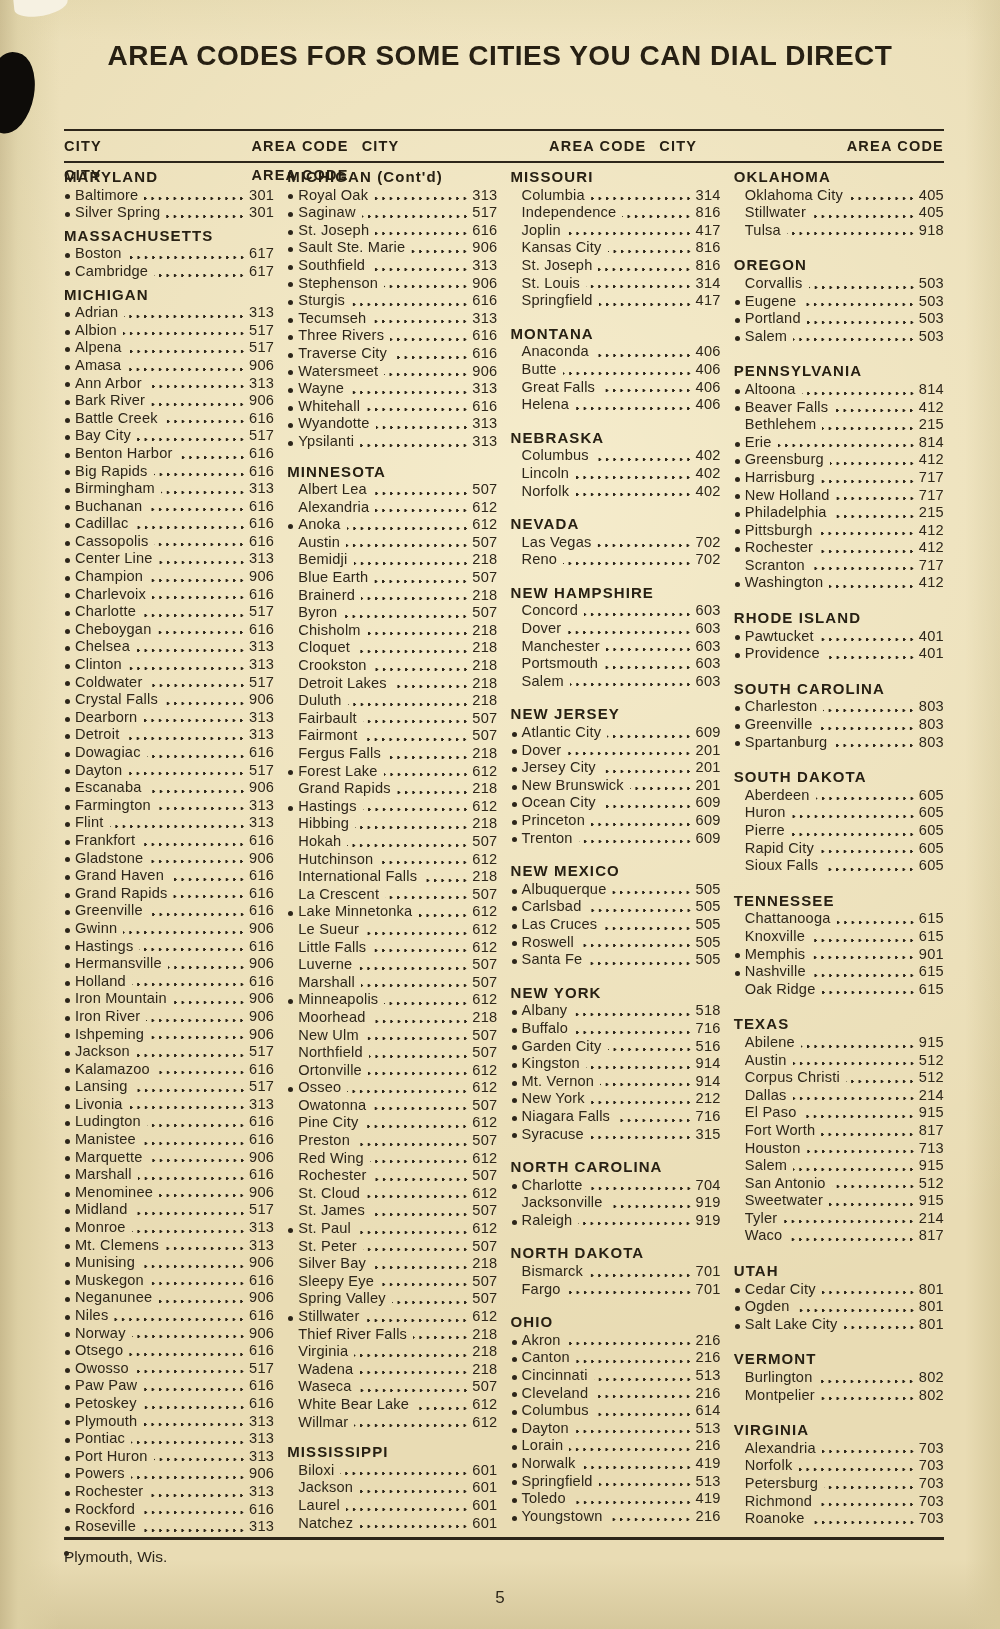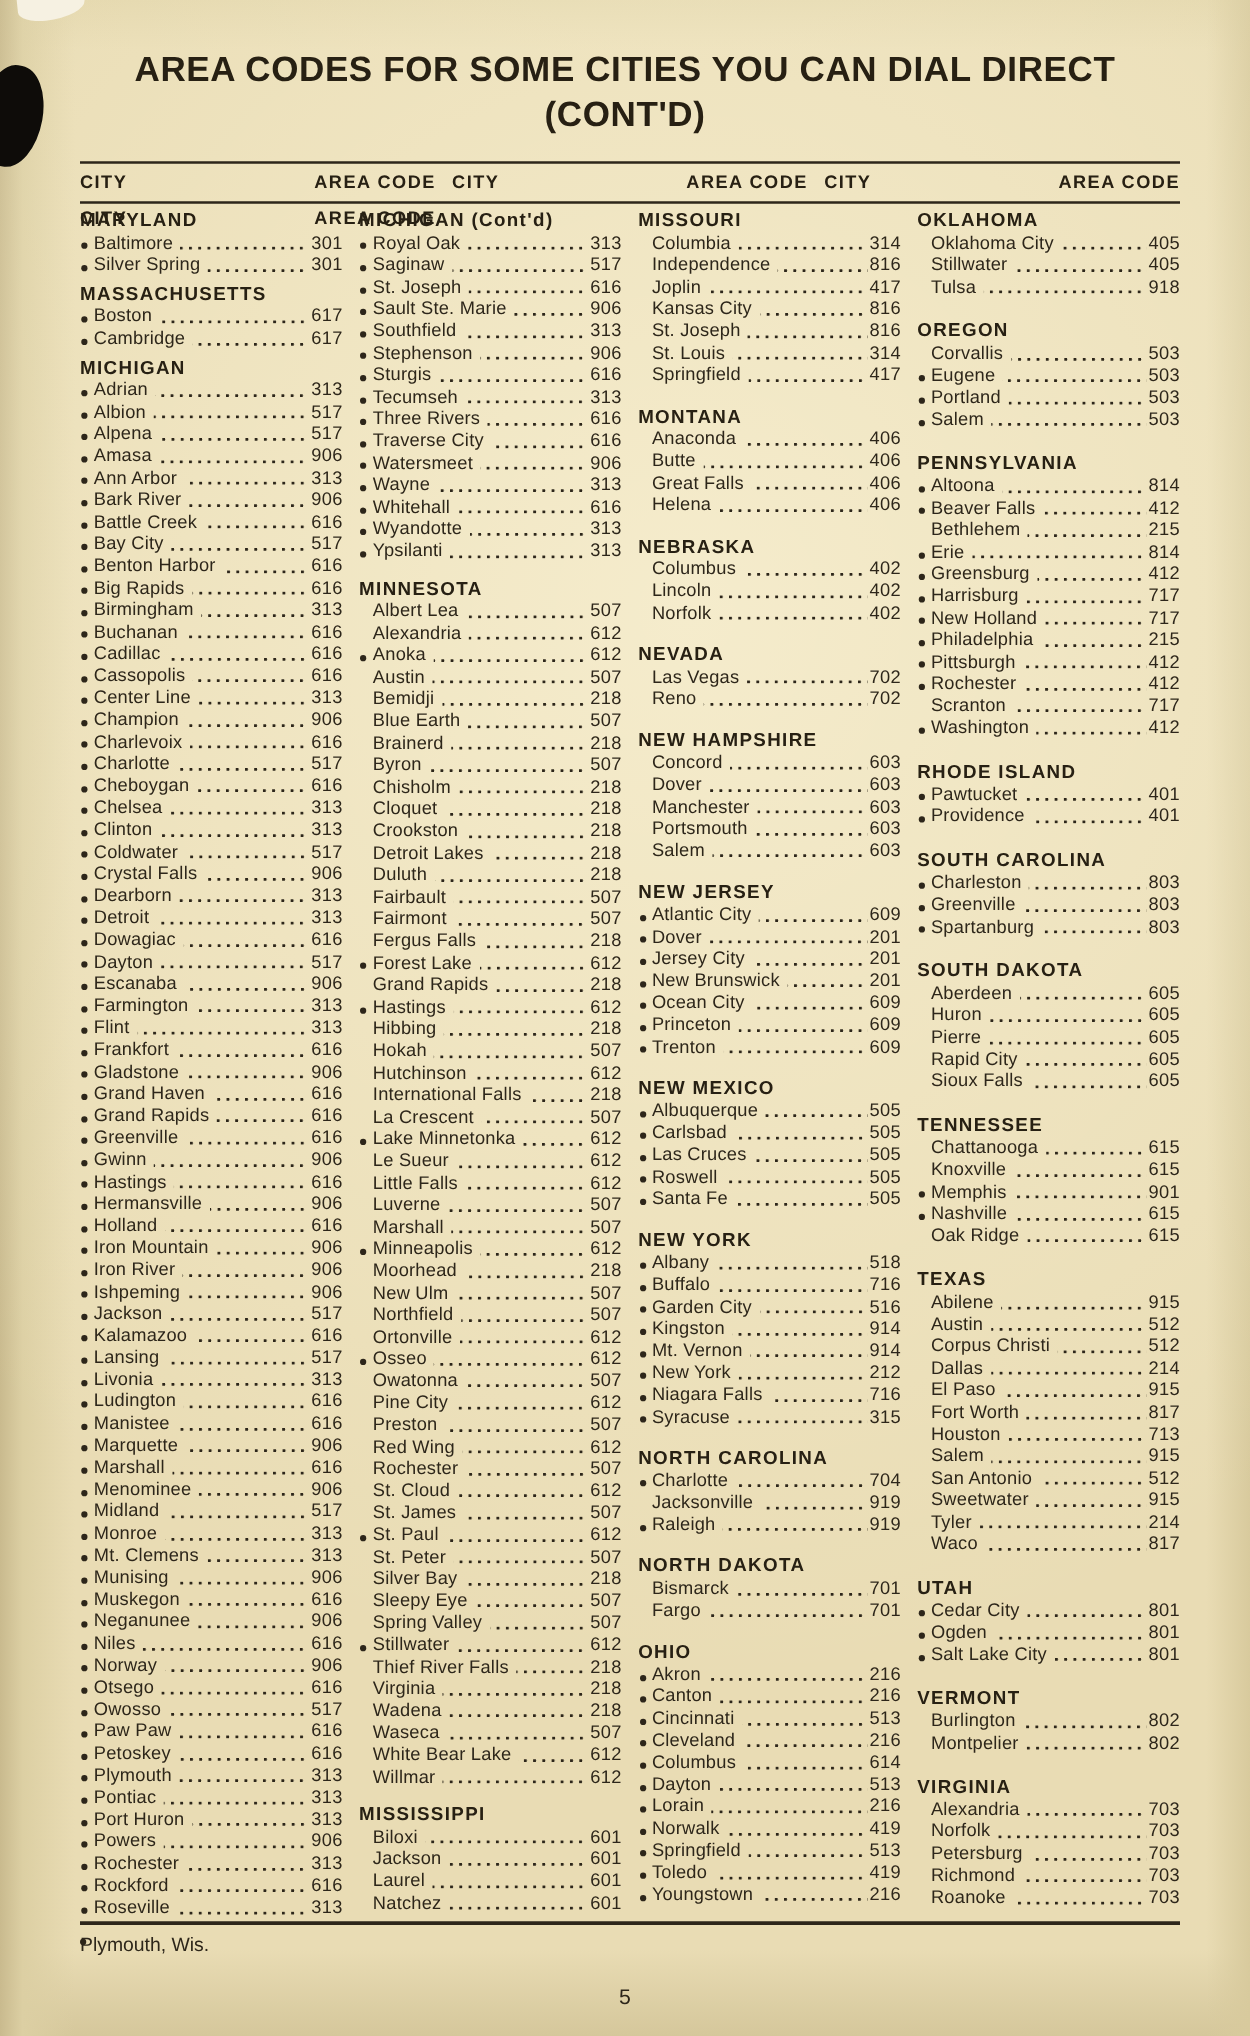--- a/index.html
+++ b/index.html
@@ -56,21 +56,20 @@
 </style>
 </head>
 <body>
 
 <div class="page">
   <div class="ink-blob"></div>
   <div class="torn"></div>
 
   <div class="title">
     <div>AREA CODES FOR SOME CITIES YOU CAN DIAL DIRECT</div>
-    <div>(CONT'D)</div>
   </div>
 
   <div class="rule rule-top"></div>
   <div class="headrow">
     <div class="headcell">
       <span>CITY</span>
       <span>AREA CODE</span>
     </div>
     <div class="headcell">
       <span>CITY</span>

